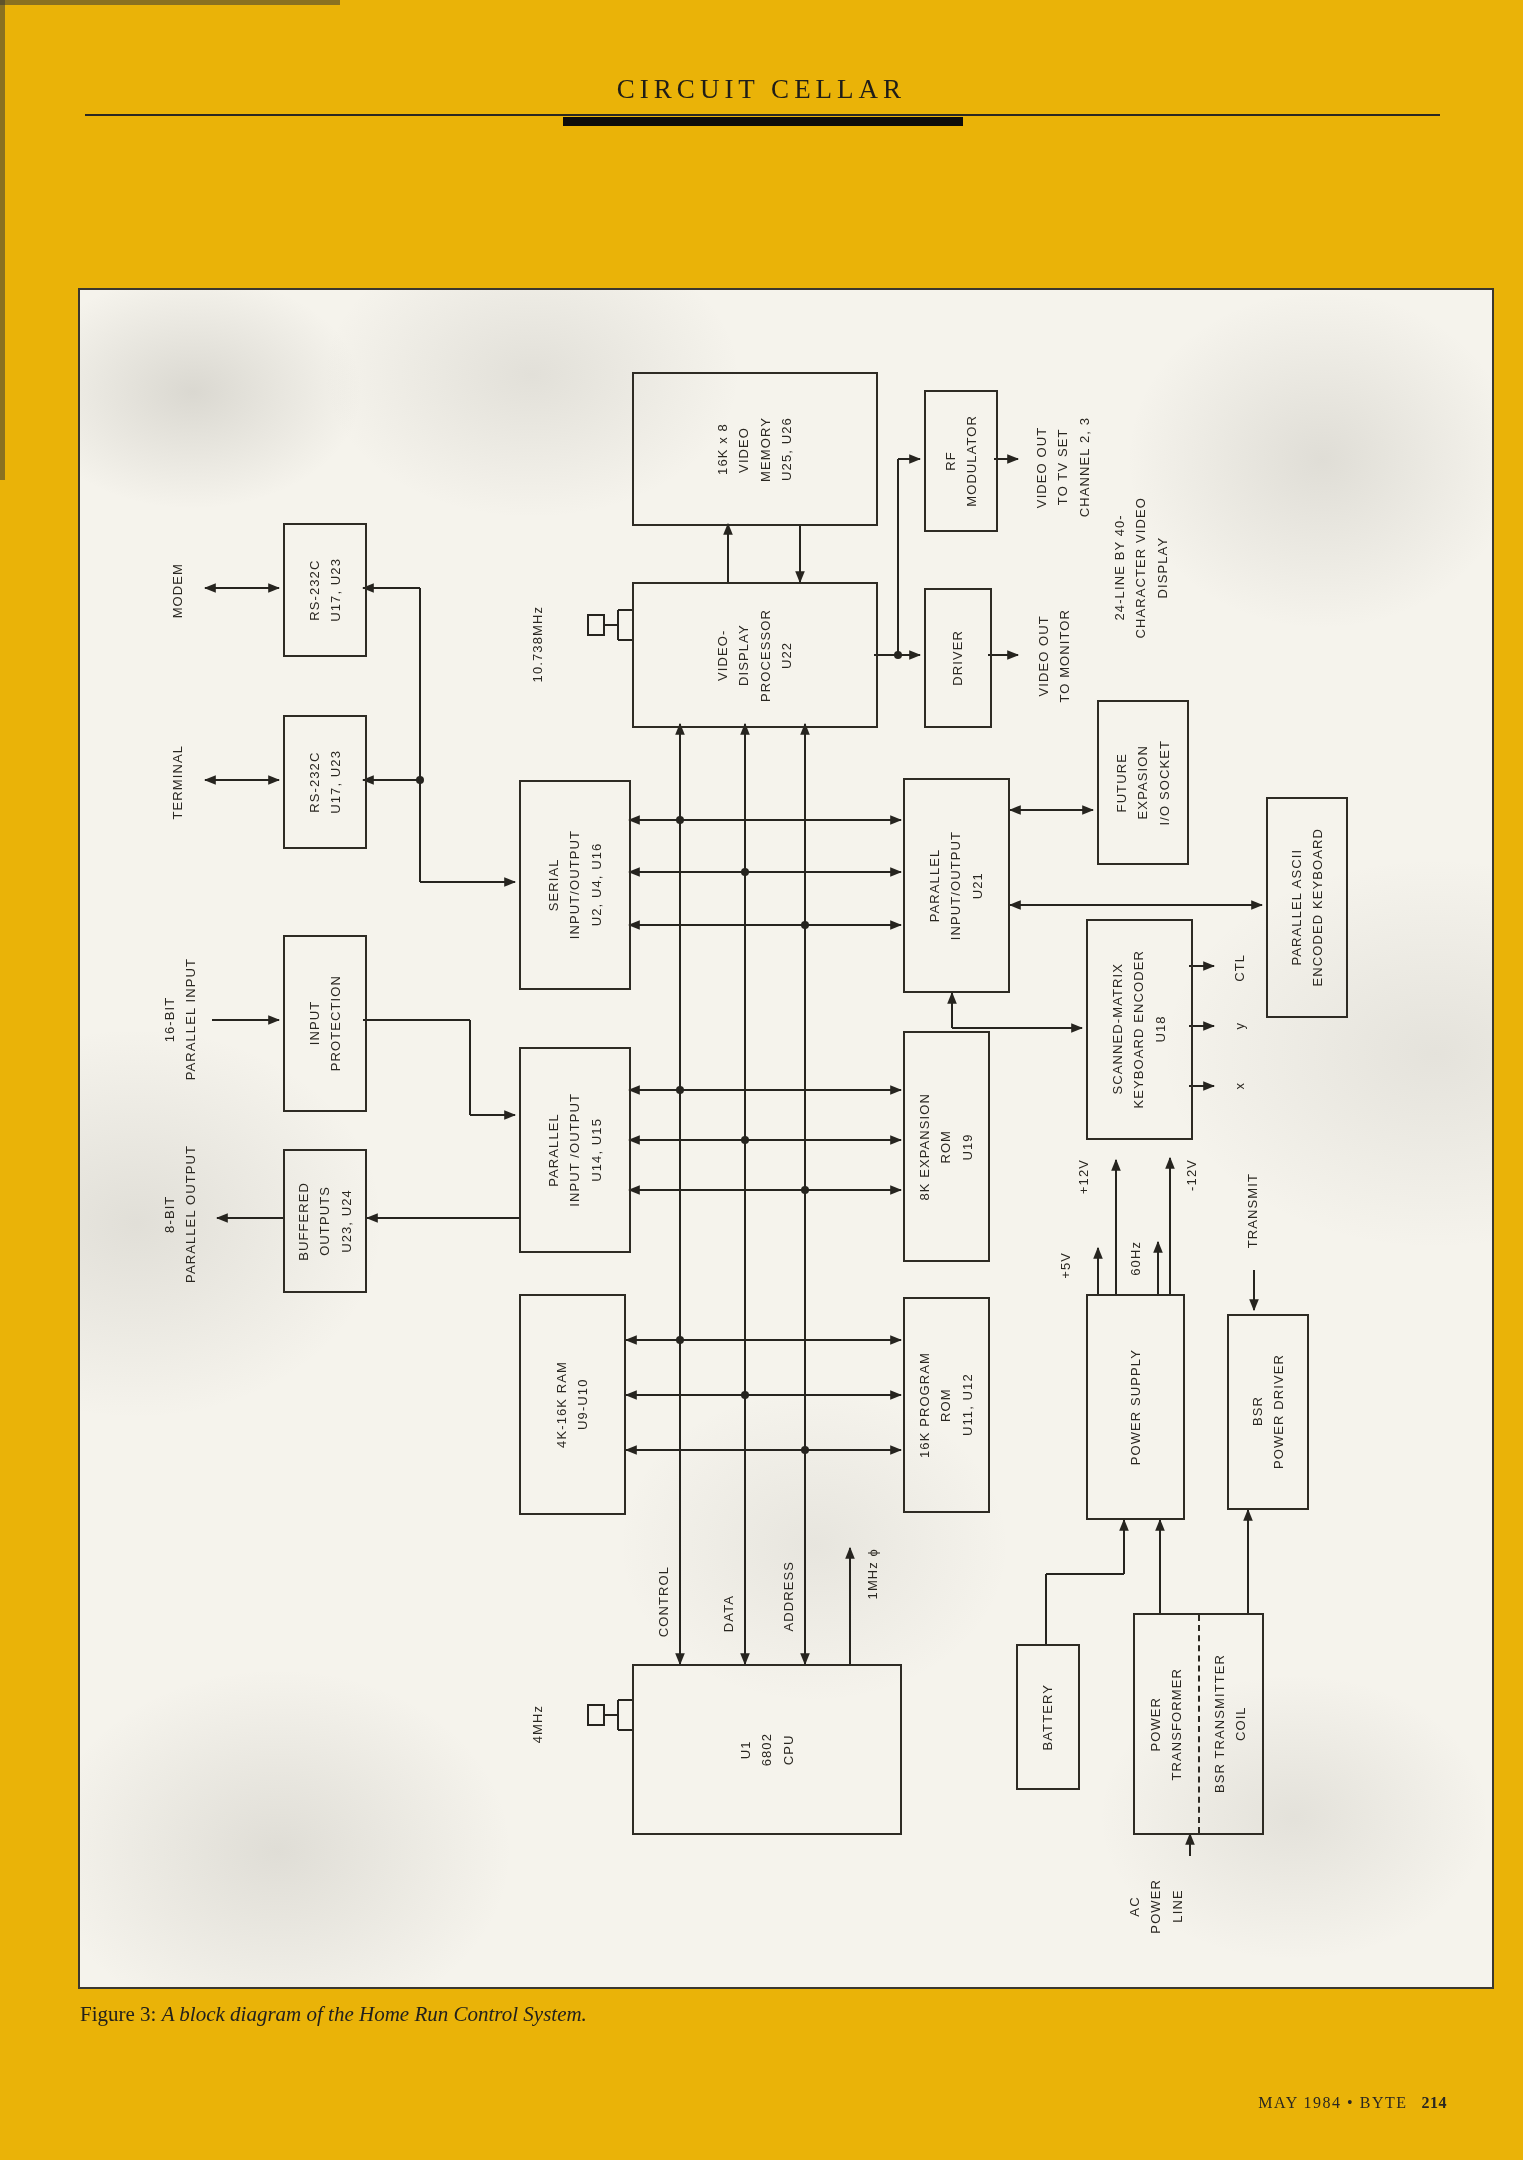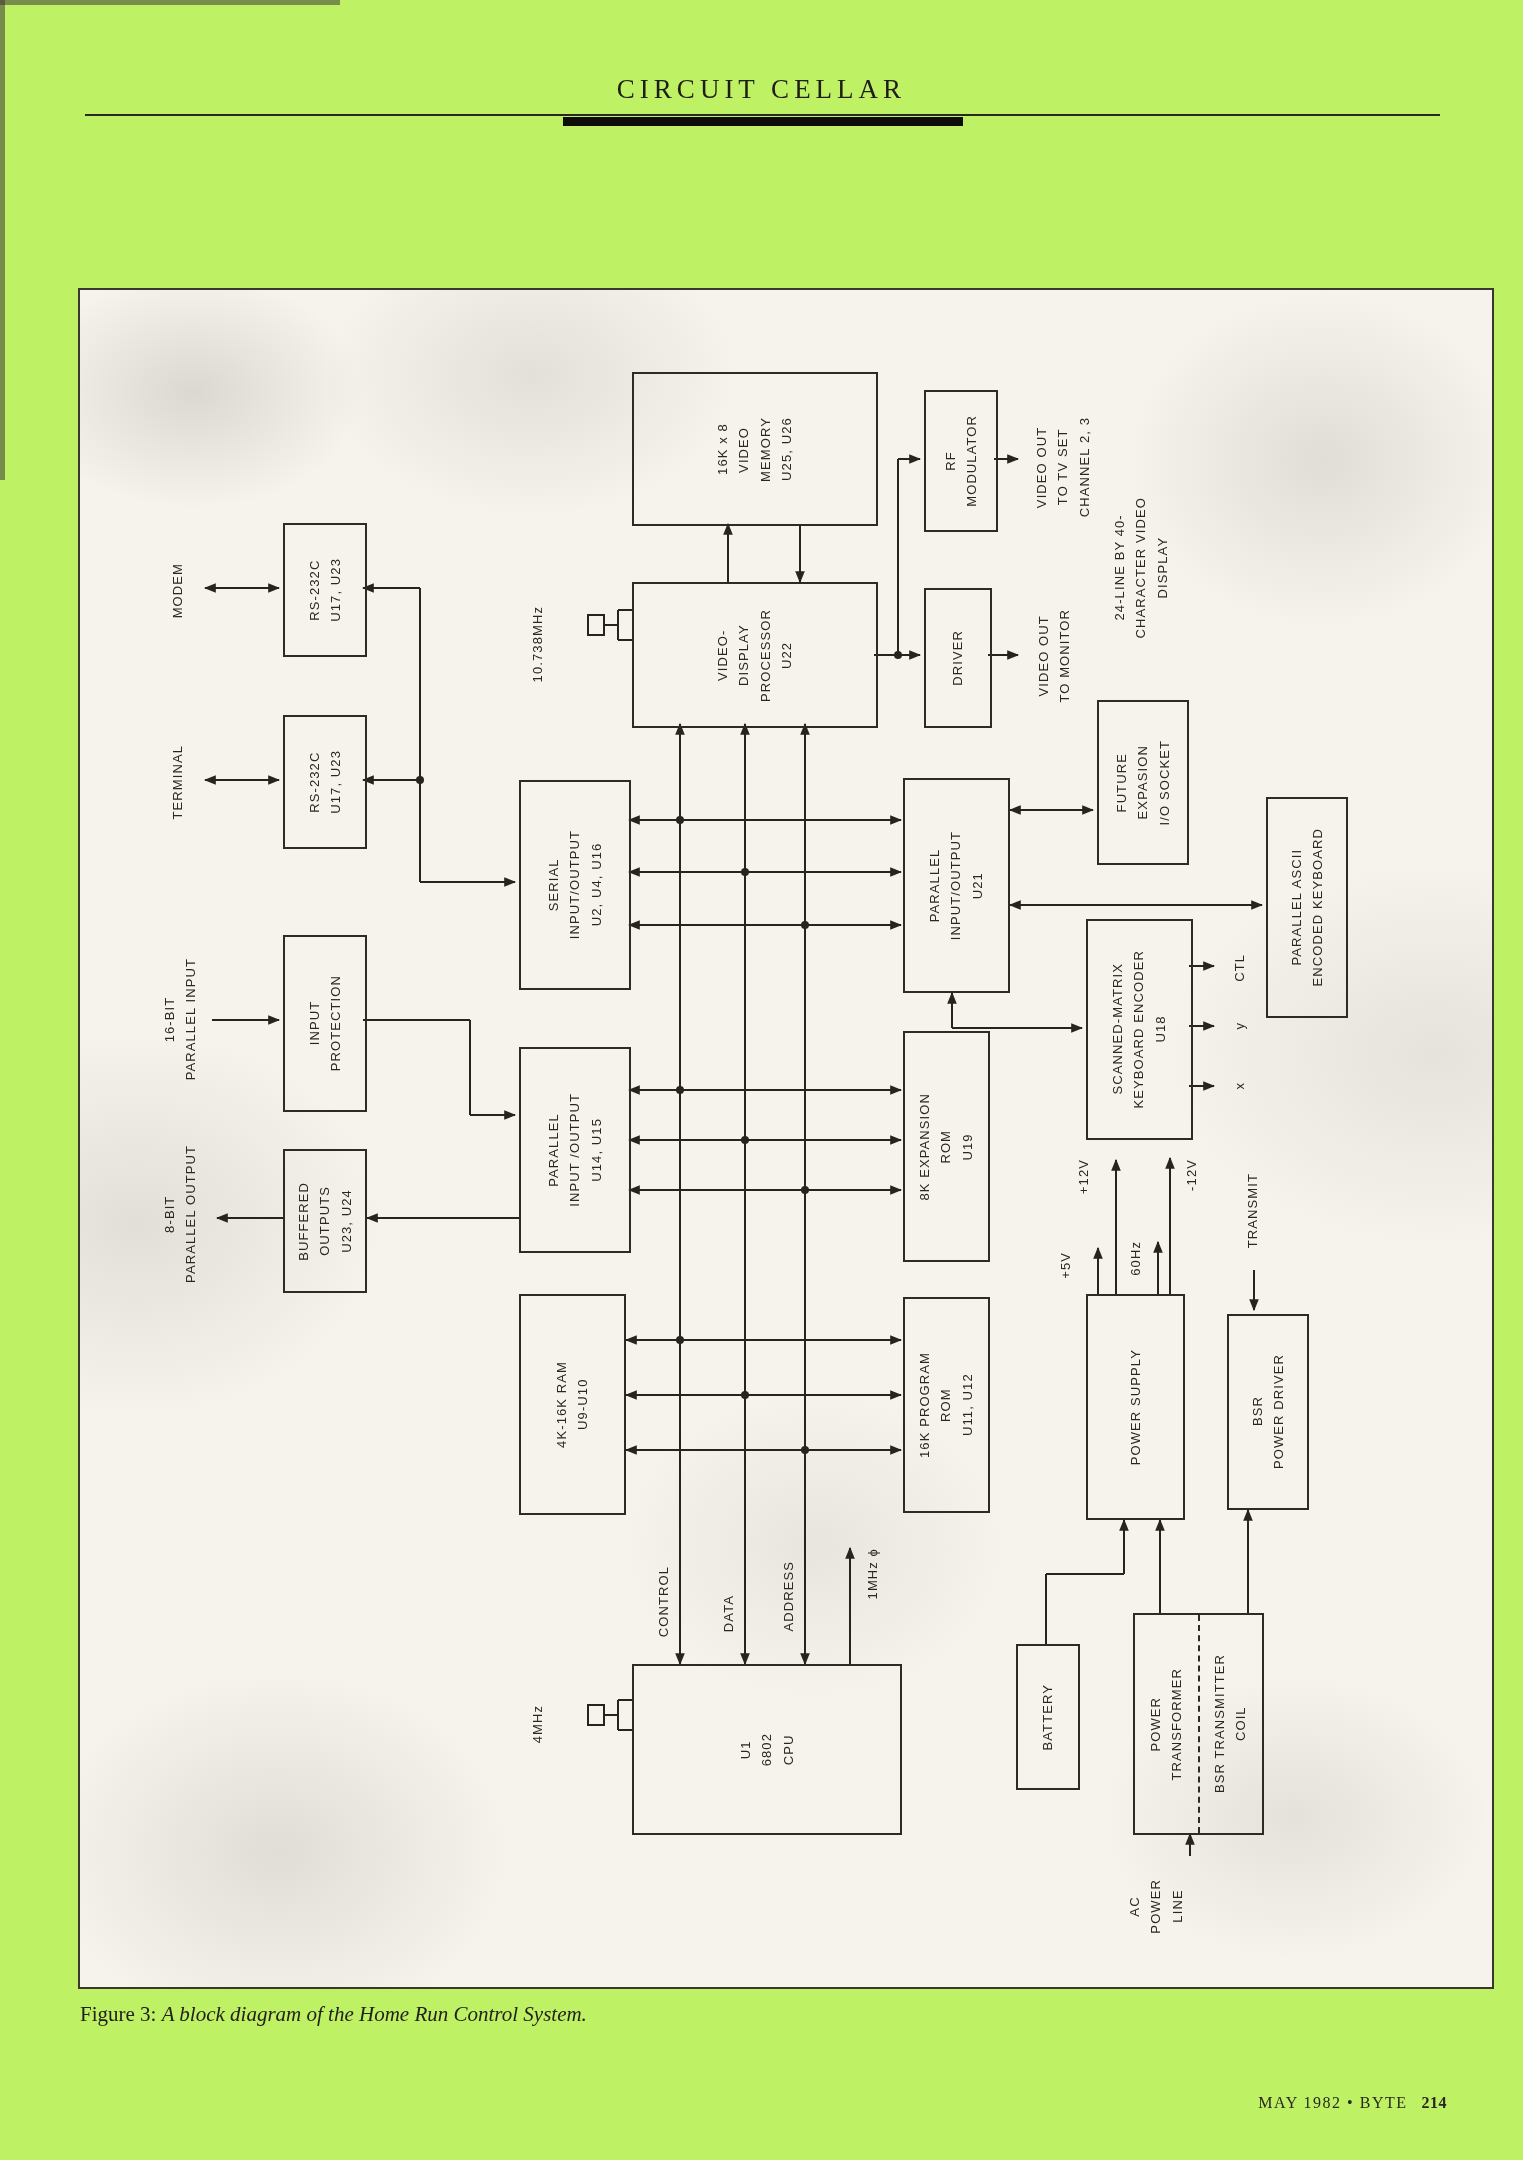--- a/index.html
+++ b/index.html
@@ -1,16 +1,16 @@
 <!DOCTYPE html>
 <html><head>
 <meta charset="utf-8">
 <style>
   html,body{margin:0;padding:0;background:#e9e6de;}
-  .page{position:relative;width:1523px;height:2160px;background:#bef264;overflow:hidden;
+  .page{position:relative;width:1523px;height:2160px;background:#eab308;overflow:hidden;
         font-family:"Liberation Sans",sans-serif;color:#26241f;}
   .artifact{position:absolute;background:#3b3a36;opacity:.55;}
   .header{position:absolute;left:0;right:0;top:74px;text-align:center;
           font-family:"Liberation Serif",serif;font-size:27px;letter-spacing:5px;color:#1f1d18;}
   .rule-thin{position:absolute;left:85px;top:114px;width:1355px;height:2px;background:#2a2822;}
   .rule-thick{position:absolute;left:563px;top:117px;width:400px;height:9px;background:#0e0d0b;}
   .frame{position:absolute;left:78px;top:288px;width:1412px;height:1697px;
          border:2px solid #3a372f;
          background:
            radial-gradient(260px 180px at 8% 6%, rgba(110,108,100,.20), transparent 65%),
@@ -381,16 +381,16 @@
 POWER
 LINE</div>
     </div>
 
   <div class="caption">
     <span>Figure 3:</span>
     <span class="it">A block diagram of the Home Run Control System.</span>
   </div>
 
   <div class="footer">
-    <span>MAY 1982 • BYTE</span><span class="pn">214</span>
+    <span>MAY 1984 • BYTE</span><span class="pn">214</span>
   </div>
 
 </div>
 
 </body></html>

